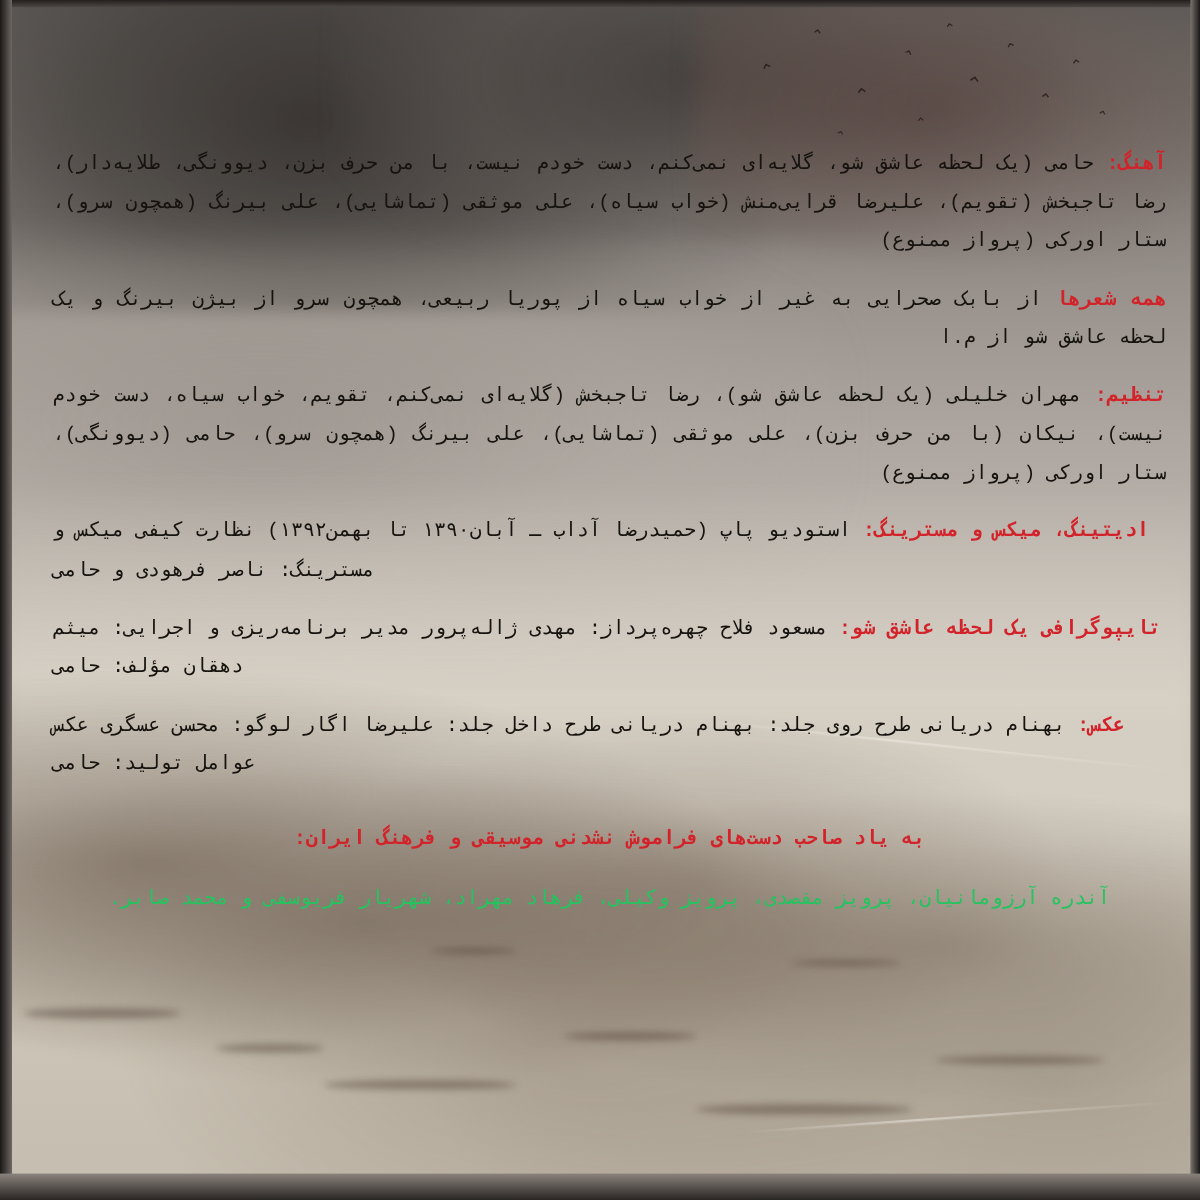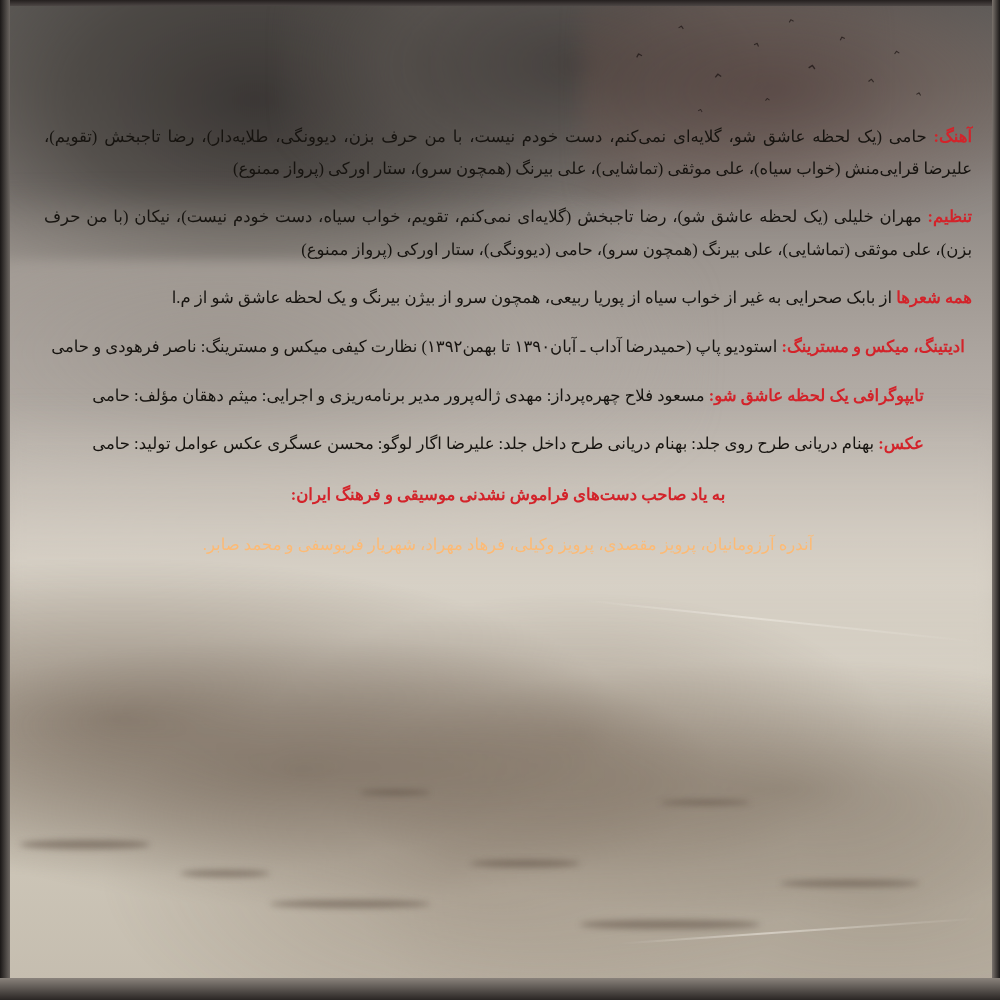--- a/index.html
+++ b/index.html
@@ -127,47 +127,47 @@
   .frame-bottom{ left: 0;  bottom: 0; width: 100%; height: 22px; background: linear-gradient(0deg,#2a2624,#8a837c); }
 
   
   .credits {
     position: absolute;
     right: 28px;
     left: 44px;
     top: 104px;
     text-align: justify;
     direction: rtl;
-    font-family: Liberation Serif, serif;
+    font-family: Liberation Mono, monospace;
   }
   .block { margin-bottom: 10px; }
   .line {
     font-size: 16.5px;
     line-height: 1.95;
     color: #1b1a18;
     text-align: justify;
     text-justify: inter-word;
   }
-  .line.rightaligned { text-align: center; }
+  .line.rightaligned { text-align: left; }
   .label {
     color: #d3232a;
     font-weight: bold;
   }
   .dark { color: #16130f; }
 
-  .dedication { margin-top: 18px; }
+  .dedication { margin-top: 29px; }
   .dedication .head {
     color: #d3232a;
     font-weight: bold;
     font-size: 16.5px;
     text-align: center;
     line-height: 2.0;
   }
   .dedication .names {
-    color: #fdba74;
+    color: #22c55e;
     font-size: 16.5px;
     text-align: center;
     line-height: 2.0;
   }
 </style>
 </head>
 <body>
 
 <div id="page">
 
@@ -209,29 +209,29 @@
 
     <div class="block">
       <p class="line">
         <span class="label">آهنگ:</span>
         <span class="dark">حامی (یک لحظه عاشق شو، گلایه‌ای نمی‌کنم، دست خودم نیست، با من حرف بزن، دیوونگی، طلایه‌دار)، رضا تاجبخش (تقویم)، علیرضا قرایی‌منش (خواب سیاه)، علی موثقی (تماشایی)، علی بیرنگ (همچون سرو)، ستار اورکی (پرواز ممنوع)</span>
       </p>
     </div>
 
     <div class="block">
       <p class="line">
+        <span class="label">همه شعرها</span>
+        <span class="dark">از بابک صحرایی به غیر از خواب سیاه از پوریا ربیعی، همچون سرو از بیژن بیرنگ و یک لحظه عاشق شو از م.ا</span>
+      </p>
+    </div>
+
+    <div class="block">
+      <p class="line">
         <span class="label">تنظیم:</span>
         <span class="dark">مهران خلیلی (یک لحظه عاشق شو)، رضا تاجبخش (گلایه‌ای نمی‌کنم، تقویم، خواب سیاه، دست خودم نیست)، نیکان (با من حرف بزن)، علی موثقی (تماشایی)، علی بیرنگ (همچون سرو)، حامی (دیوونگی)، ستار اورکی (پرواز ممنوع)</span>
-      </p>
-    </div>
-
-    <div class="block">
-      <p class="line">
-        <span class="label">همه شعرها</span>
-        <span class="dark">از بابک صحرایی به غیر از خواب سیاه از پوریا ربیعی، همچون سرو از بیژن بیرنگ و یک لحظه عاشق شو از م.ا</span>
       </p>
     </div>
 
 
     <div class="block">
       <p class="line rightaligned">
         <span class="label">ادیتینگ، میکس و مسترینگ:</span>
         <span class="dark">استودیو پاپ (حمیدرضا آداب ـ آبان۱۳۹۰ تا بهمن۱۳۹۲) نظارت کیفی میکس و مسترینگ: ناصر فرهودی و حامی</span>
       </p>
     </div>

